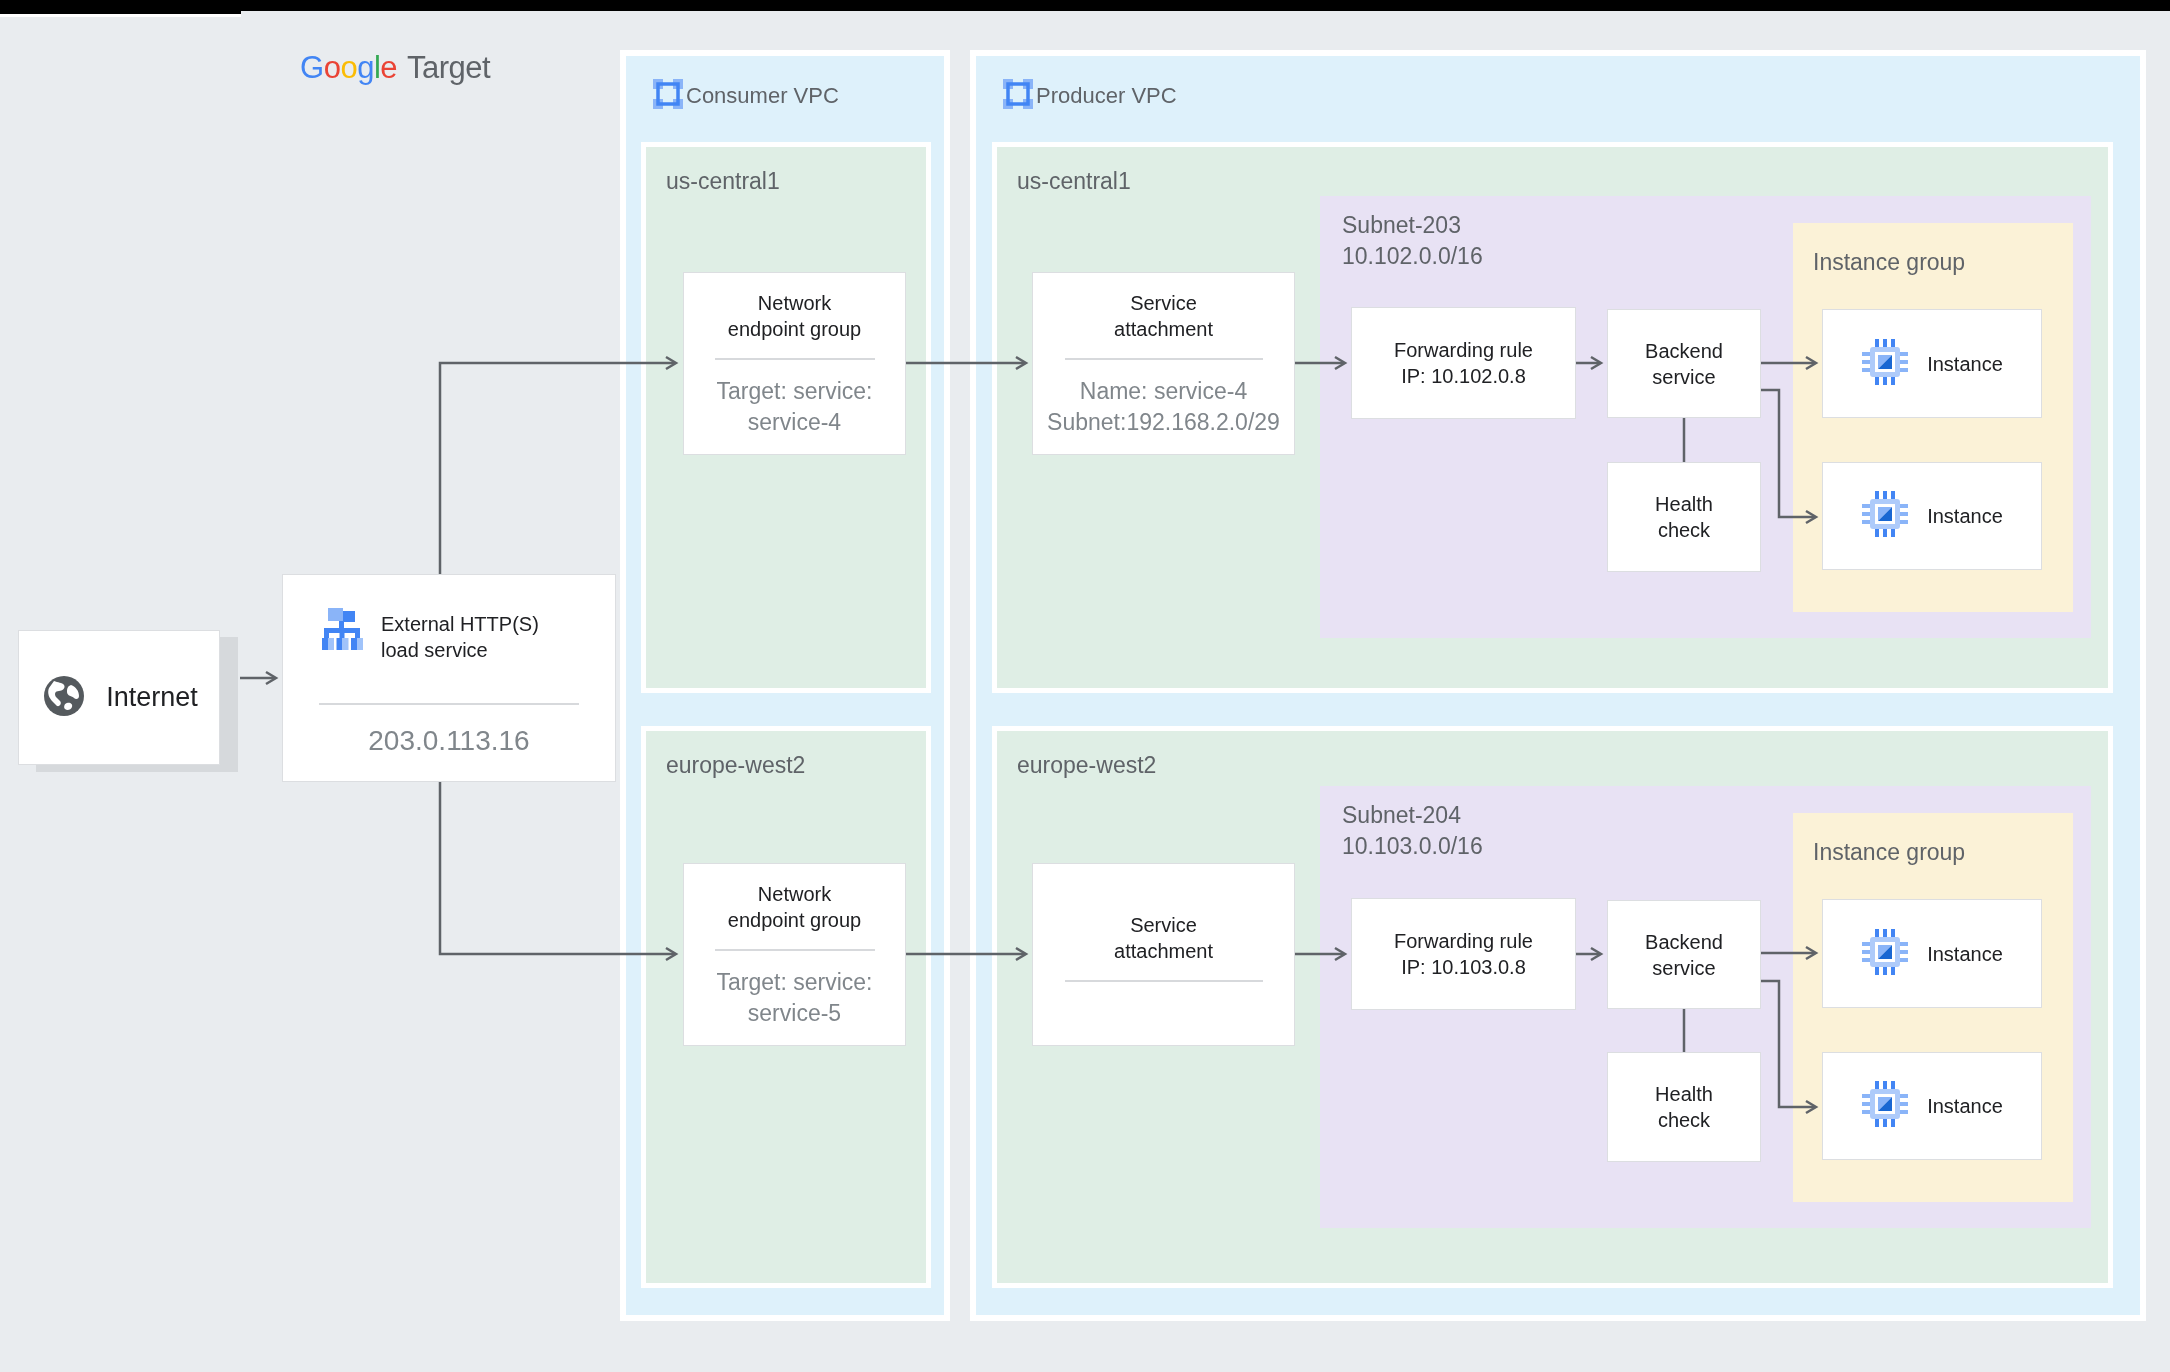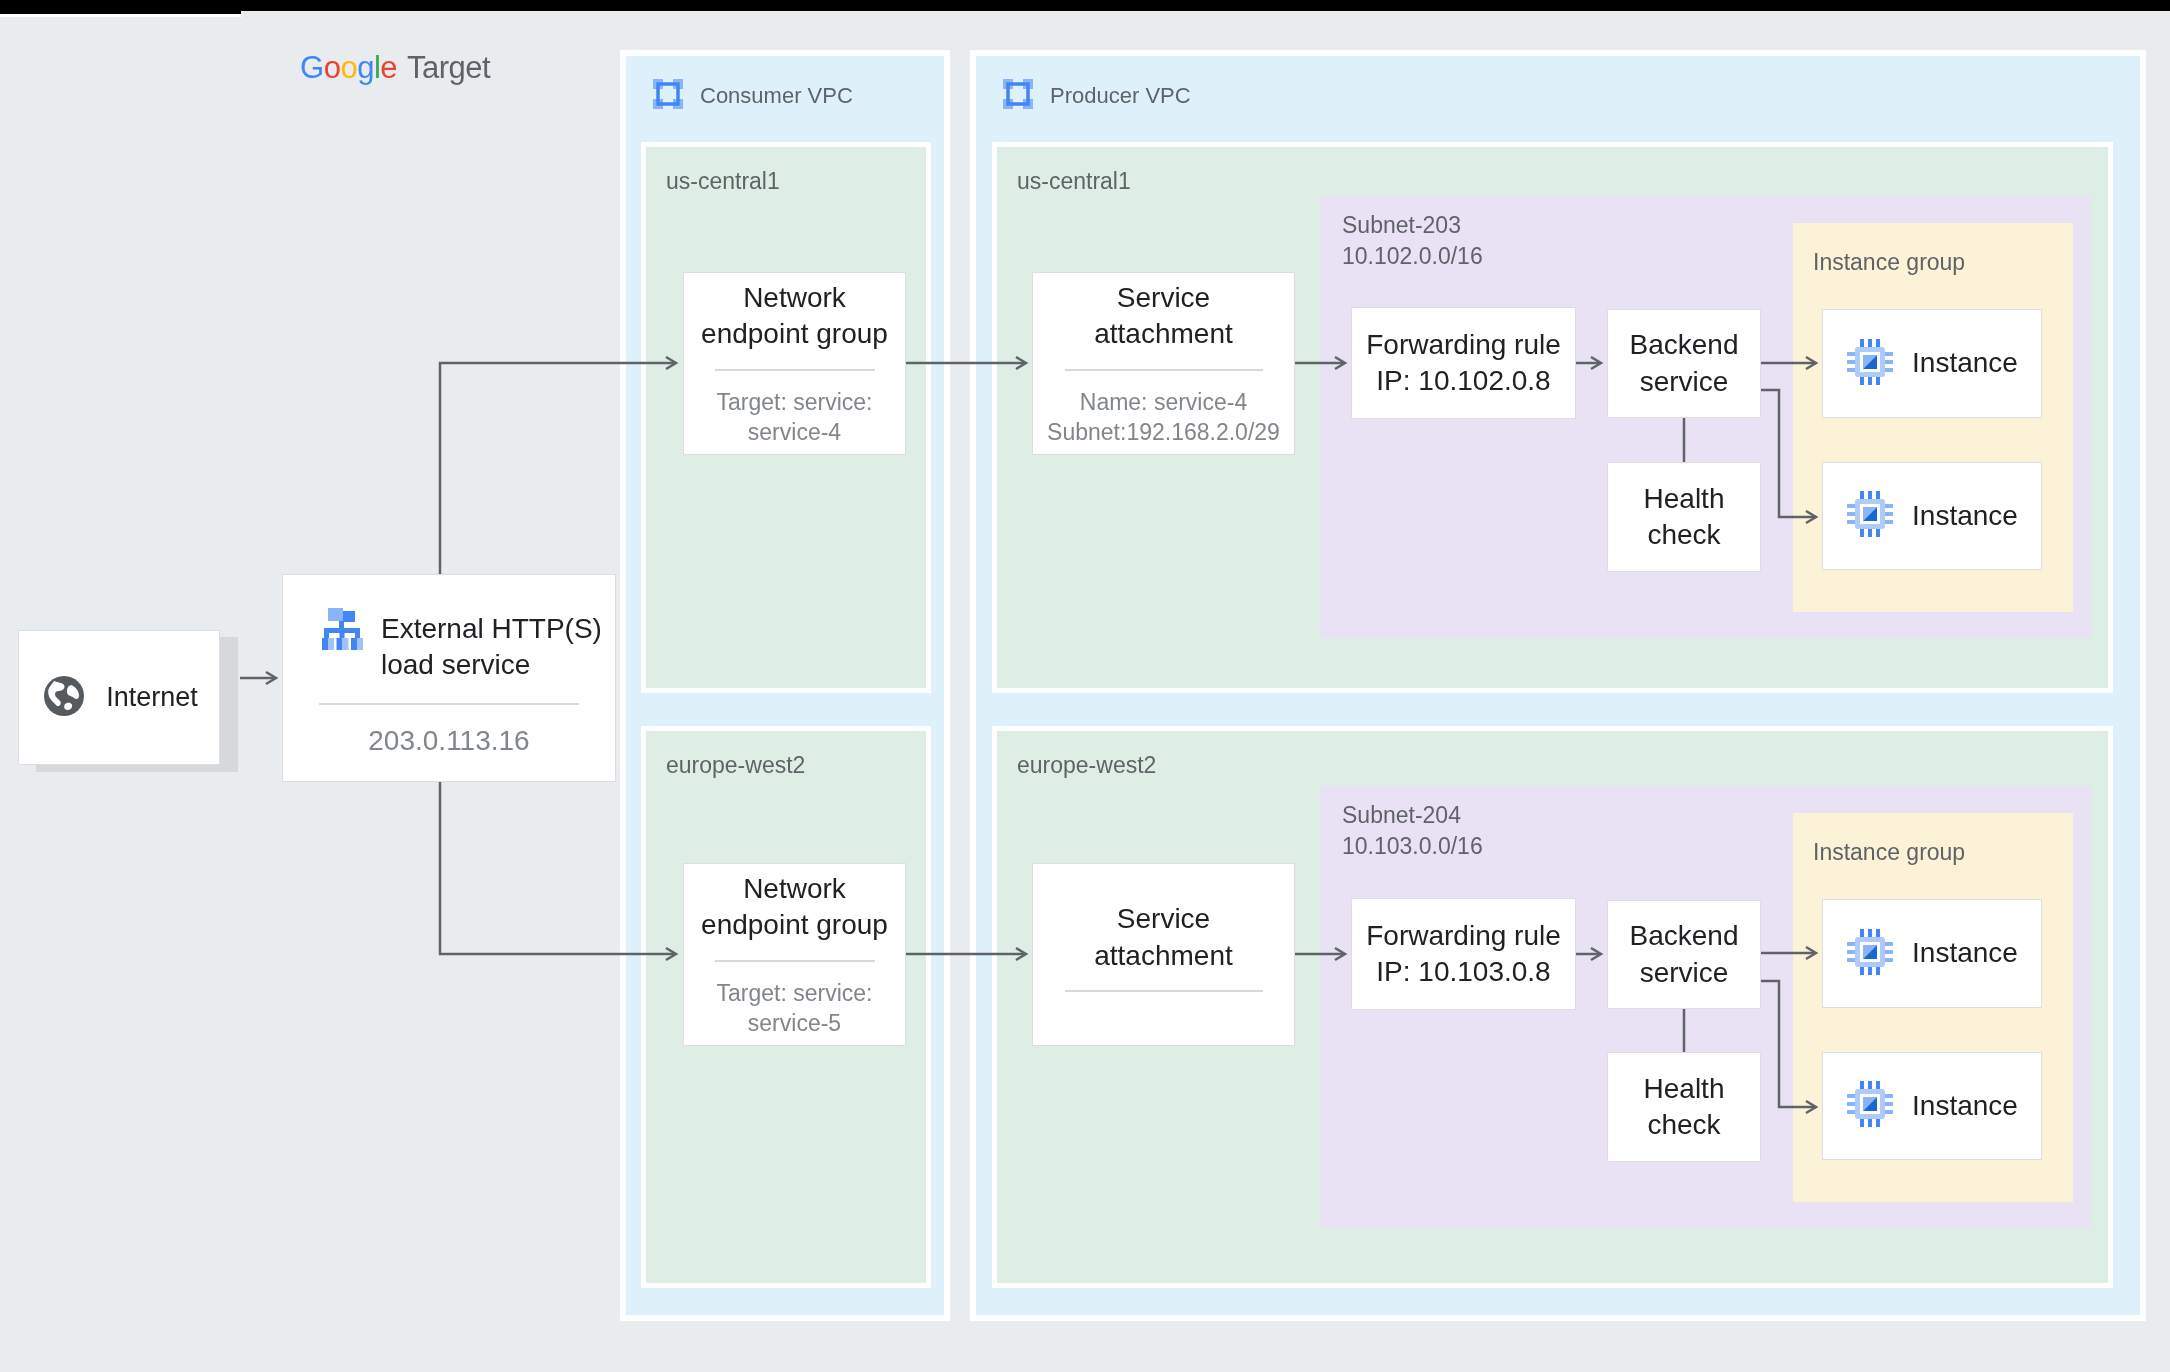--- a/index.html
+++ b/index.html
@@ -11,27 +11,27 @@
   .abs { position:absolute; box-sizing:border-box; }
   .vpc { background:#DEF1FB; border:6px solid #fff; }
   .region { background:#DFEEE5; border:5px solid #fff; }
   .subnet { background:#E8E2F4; }
   .ig { background:#FBF2D7; }
   .node {
     background:#fff; border:1px solid #DCDEE1;
     display:flex; flex-direction:column; align-items:center; justify-content:center;
     text-align:center;
   }
-  .title { font-size:28px; color:#202124; white-space:pre-line; line-height:1.3; }
+  .title { font-size:20px; color:#202124; white-space:pre-line; line-height:1.3; }
   .sub   { font-size:23px; color:#80868B; white-space:pre-line; line-height:1.32; }
   .lbl   { font-size:23px; color:#5F6368; white-space:pre-line; line-height:1.35; }
   .divider { height:2px; background:#D7D9DC; }
   .neg .divider { width:160px; margin:16px auto; }
   .sa  .divider { width:198px; margin:16px auto; }
-  .vpc-header { position:absolute; left:24px; top:20px; display:flex; align-items:center; gap:14px; }
+  .vpc-header { position:absolute; left:24px; top:20px; display:flex; align-items:center; }
   .vpc-header .lbl { font-size:22px; }
   .region-label { position:absolute; left:20px; top:19px; }
   .subnet-label { position:absolute; left:22px; top:14px; }
   .ig-label { position:absolute; left:20px; top:24px; }
   .inst { flex-direction:row; gap:18px; }
   .inst .title { white-space:normal; }
   
   .internet { flex-direction:row; gap:18px; box-shadow:18px 7px 0 #D6D9DC; }
   .internet .title { font-size:27px; }
   

